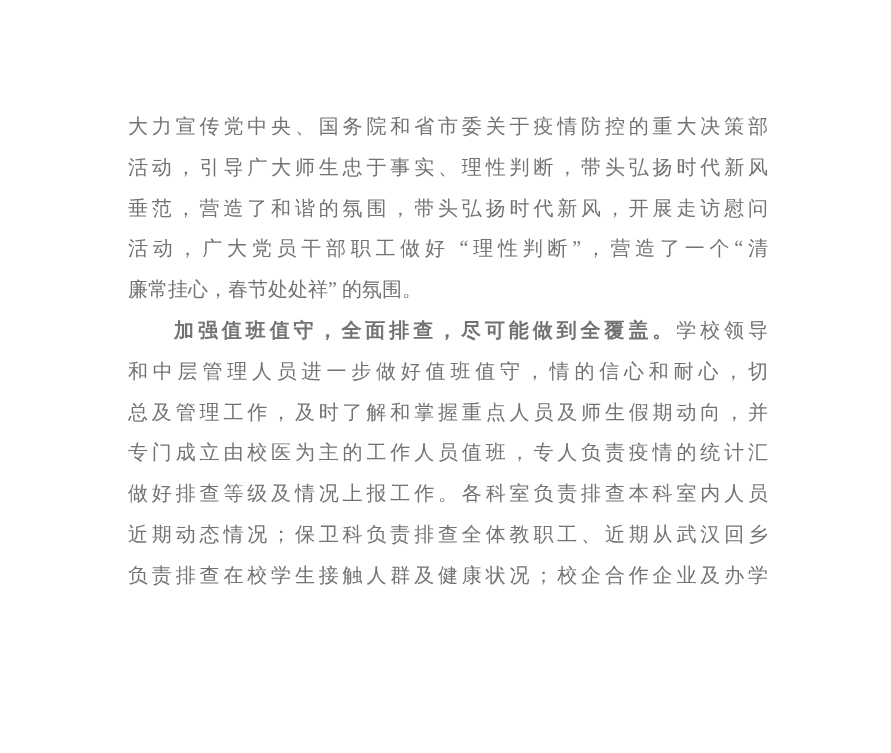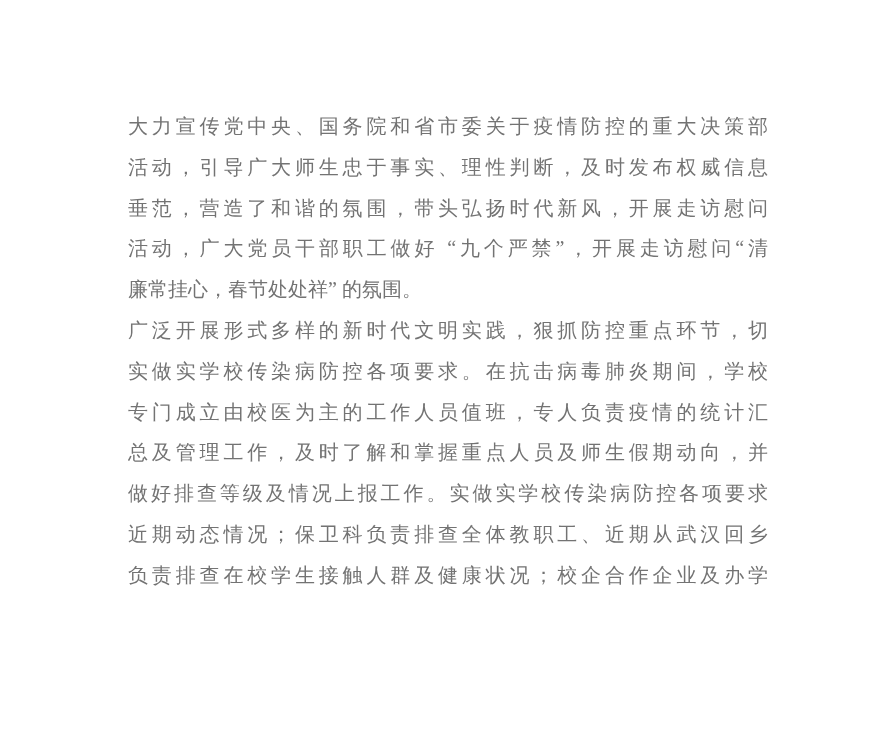--- a/index.html
+++ b/index.html
@@ -40,25 +40,27 @@
   .line .bold-lead {
     font-weight: bold;
   }
 </style>
 </head>
 <body>
 
 <div class="viewport">
   <div class="text-block">
     <div class="line">大力宣传党中央、国务院和省市委关于疫情防控的重大决策部</div>
-    <div class="line">活动，引导广大师生忠于事实、理性判断，及时发布权威信息</div>
+    <div class="line">活动，引导广大师生忠于事实、理性判断，带头弘扬时代新风</div>
     <div class="line">垂范，营造了和谐的氛围，带头弘扬时代新风，开展走访慰问</div>
-    <div class="line">活动，广大党员干部职工做好 “九个严禁”，开展走访慰问“清</div>
+    <div class="line">活动，广大党员干部职工做好 “理性判断”，营造了一个“清</div>
     <div class="line para-end">廉常挂心，春节处处祥” 的氛围。</div>
-    <div class="line">广泛开展形式多样的新时代文明实践，狠抓防控重点环节，切</div>
-    <div class="line">实做实学校传染病防控各项要求。在抗击病毒肺炎期间，学校</div>
+    <div class="line indent">
+      <span class="bold-lead">加强值班值守，全面排查，尽可能做到全覆盖。</span><span>学校领导</span>
+    </div>
+    <div class="line">和中层管理人员进一步做好值班值守，情的信心和耐心，切</div>
+    <div class="line">总及管理工作，及时了解和掌握重点人员及师生假期动向，并</div>
     <div class="line">专门成立由校医为主的工作人员值班，专人负责疫情的统计汇</div>
-    <div class="line">总及管理工作，及时了解和掌握重点人员及师生假期动向，并</div>
-    <div class="line">做好排查等级及情况上报工作。实做实学校传染病防控各项要求</div>
+    <div class="line">做好排查等级及情况上报工作。各科室负责排查本科室内人员</div>
     <div class="line">近期动态情况；保卫科负责排查全体教职工、近期从武汉回乡</div>
     <div class="line">负责排查在校学生接触人群及健康状况；校企合作企业及办学</div>
   </div>
 </div>
 
 </body></html>

